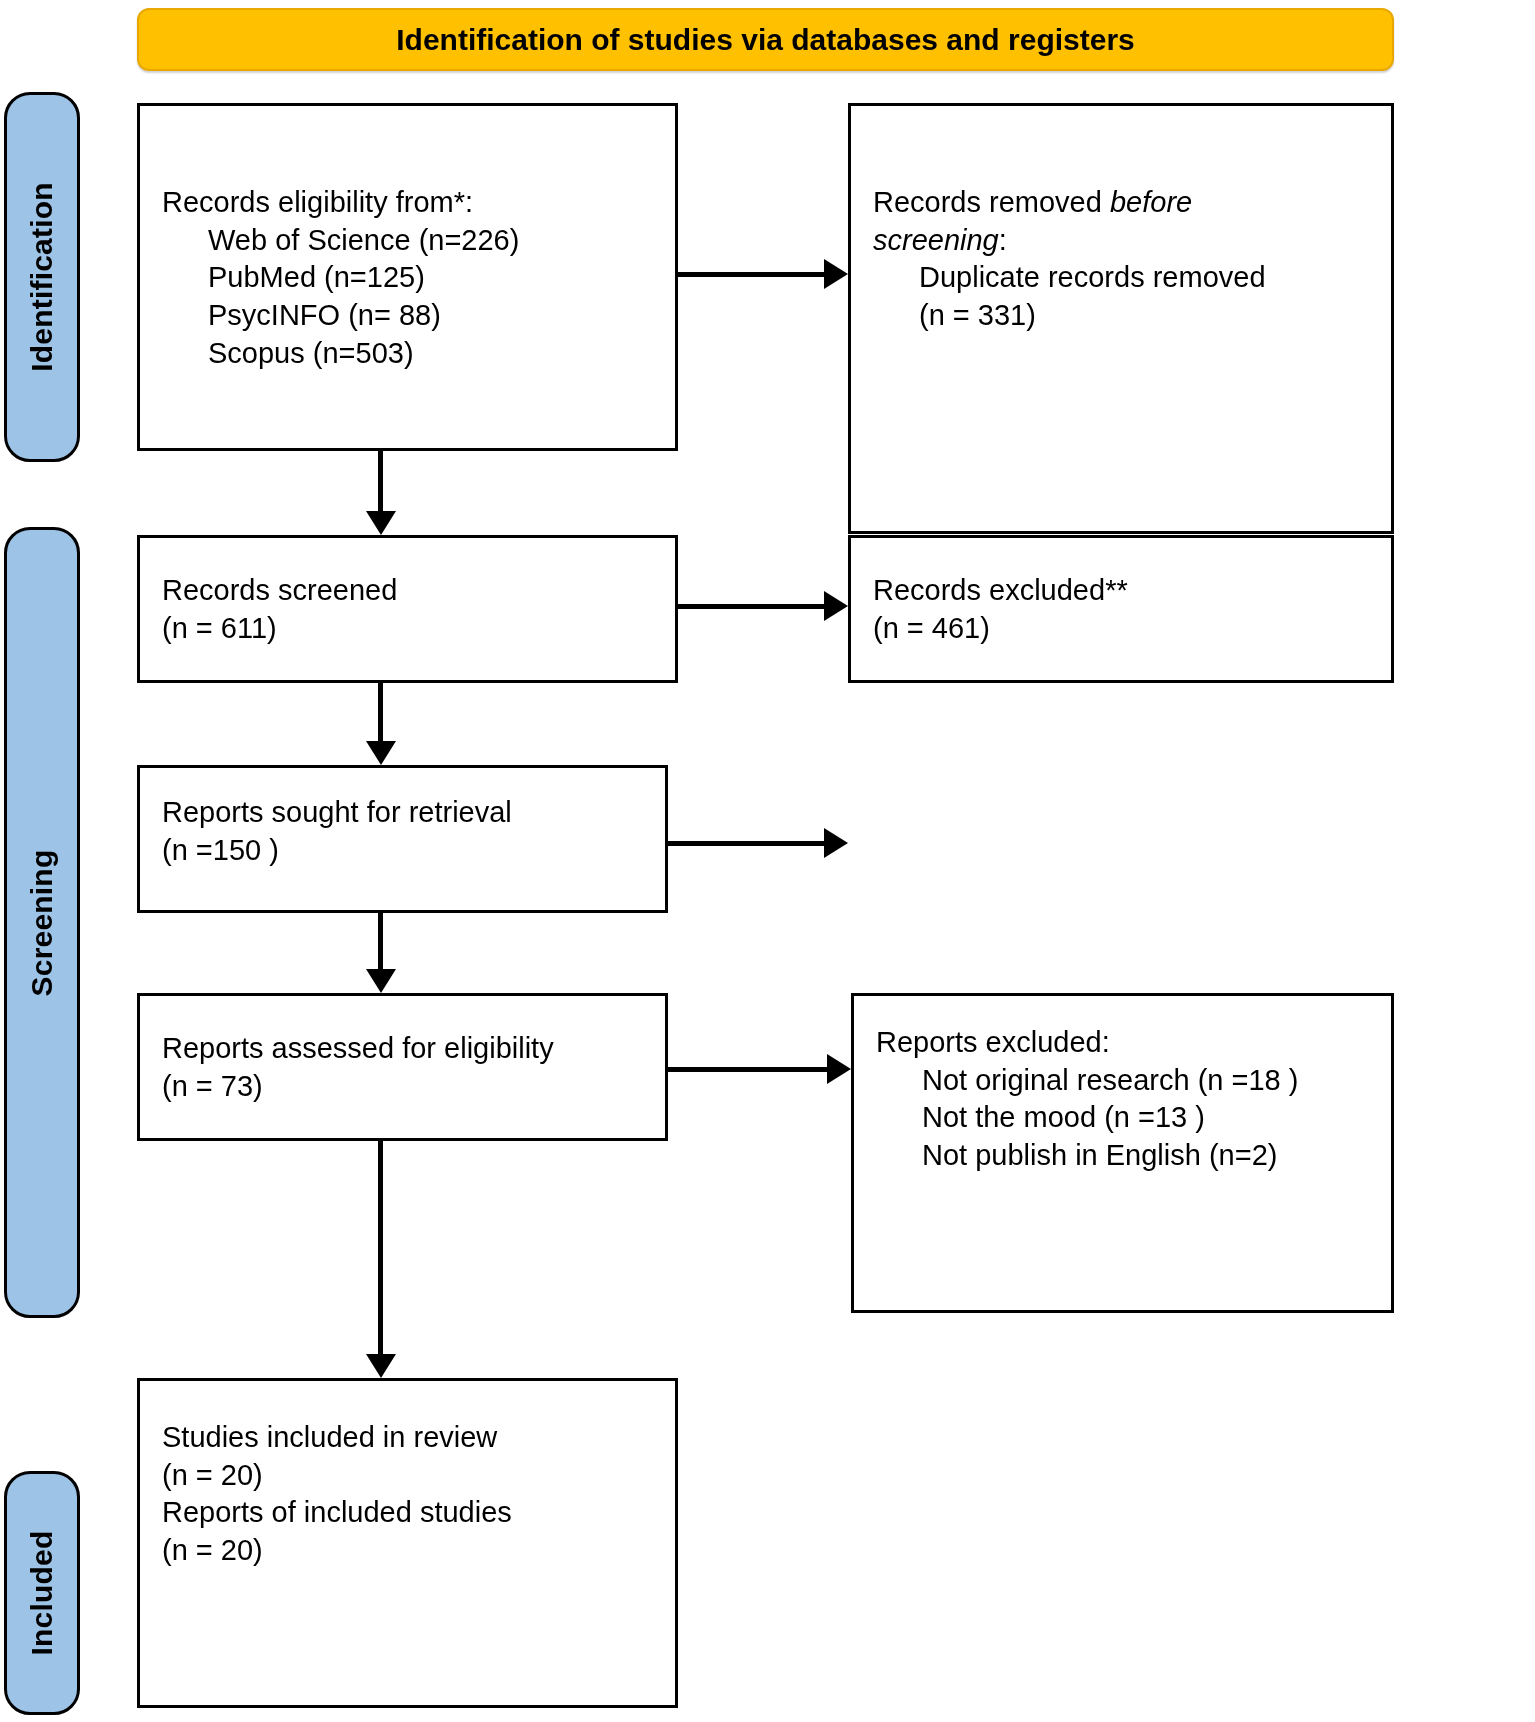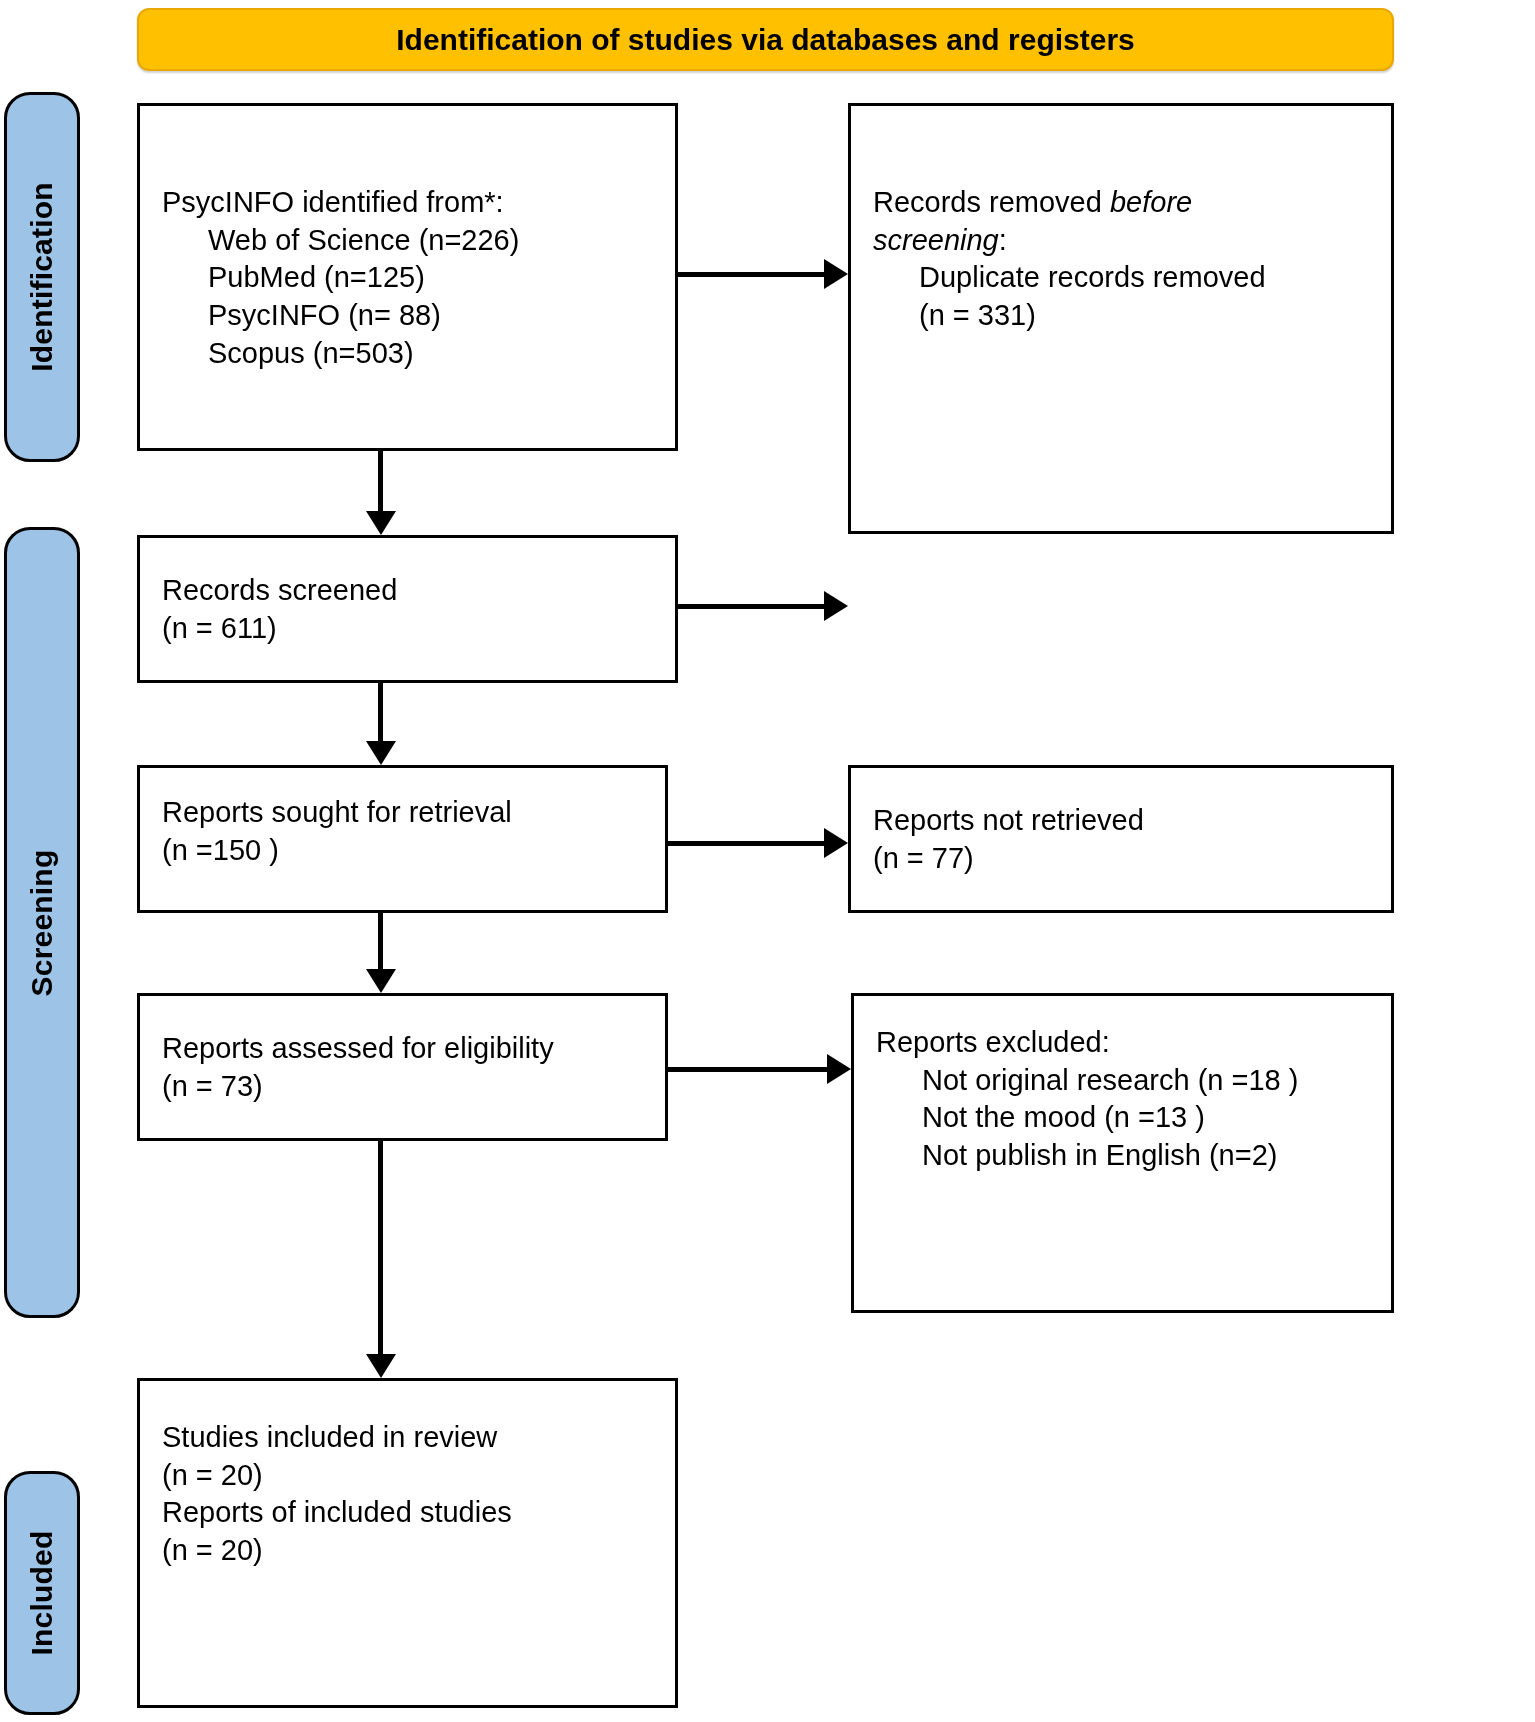--- a/index.html
+++ b/index.html
@@ -119,21 +119,21 @@
   <div class="stage-label" style="left:4px; top:527px; width:76px; height:791px;">
     <span class="stage-text">Screening</span>
   </div>
 
   <div class="stage-label" style="left:4px; top:1471px; width:76px; height:244px;">
     <span class="stage-text">Included</span>
   </div>
 
   <div class="flow-box" style="left:137px; top:103px; width:541px; height:348px;">
     <div class="box-inner" style="padding-top:78px;">
-      <div class="line">PsycINFO identified from*:</div>
+      <div class="line">Records eligibility from*:</div>
       <div class="line indent">Web of Science (n=226)</div>
       <div class="line indent">PubMed (n=125)</div>
       <div class="line indent">PsycINFO (n= 88)</div>
       <div class="line indent">Scopus (n=503)</div>
     </div>
   </div>
 
   <div class="flow-box" style="left:848px; top:103px; width:546px; height:431px;">
     <div class="box-inner" style="padding-top:78px;">
       <div class="line"><span>Records removed </span><span class="line italic">before</span></div>
@@ -143,34 +143,34 @@
     </div>
   </div>
 
   <div class="flow-box" style="left:137px; top:535px; width:541px; height:148px;">
     <div class="box-inner" style="padding-top:34px;">
       <div class="line">Records screened</div>
       <div class="line">(n = 611)</div>
     </div>
   </div>
 
+  <div class="flow-box" style="left:848px; top:535px; width:546px; height:148px;">
+    <div class="box-inner" style="padding-top:34px;">
+      <div class="line">Records excluded**</div>
+      <div class="line">(n = 461)</div>
+    </div>
+  </div>
 
   <div class="flow-box" style="left:137px; top:765px; width:531px; height:148px;">
     <div class="box-inner" style="padding-top:26px;">
       <div class="line">Reports sought for retrieval</div>
       <div class="line">(n =150 )</div>
     </div>
   </div>
 
-  <div class="flow-box" style="left:848px; top:765px; width:546px; height:148px;">
-    <div class="box-inner" style="padding-top:34px;">
-      <div class="line">Reports not retrieved</div>
-      <div class="line">(n = 77)</div>
-    </div>
-  </div>
 
   <div class="flow-box" style="left:137px; top:993px; width:531px; height:148px;">
     <div class="box-inner" style="padding-top:34px;">
       <div class="line">Reports assessed for eligibility</div>
       <div class="line">(n = 73)</div>
     </div>
   </div>
 
   <div class="flow-box" style="left:851px; top:993px; width:543px; height:320px;">
     <div class="box-inner" style="padding-top:28px;">

